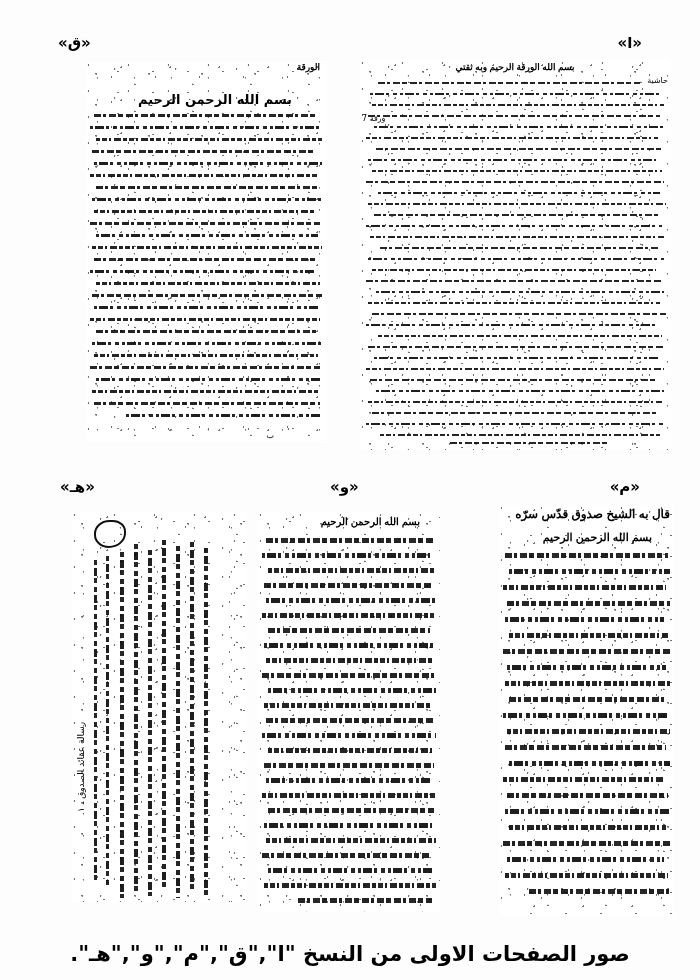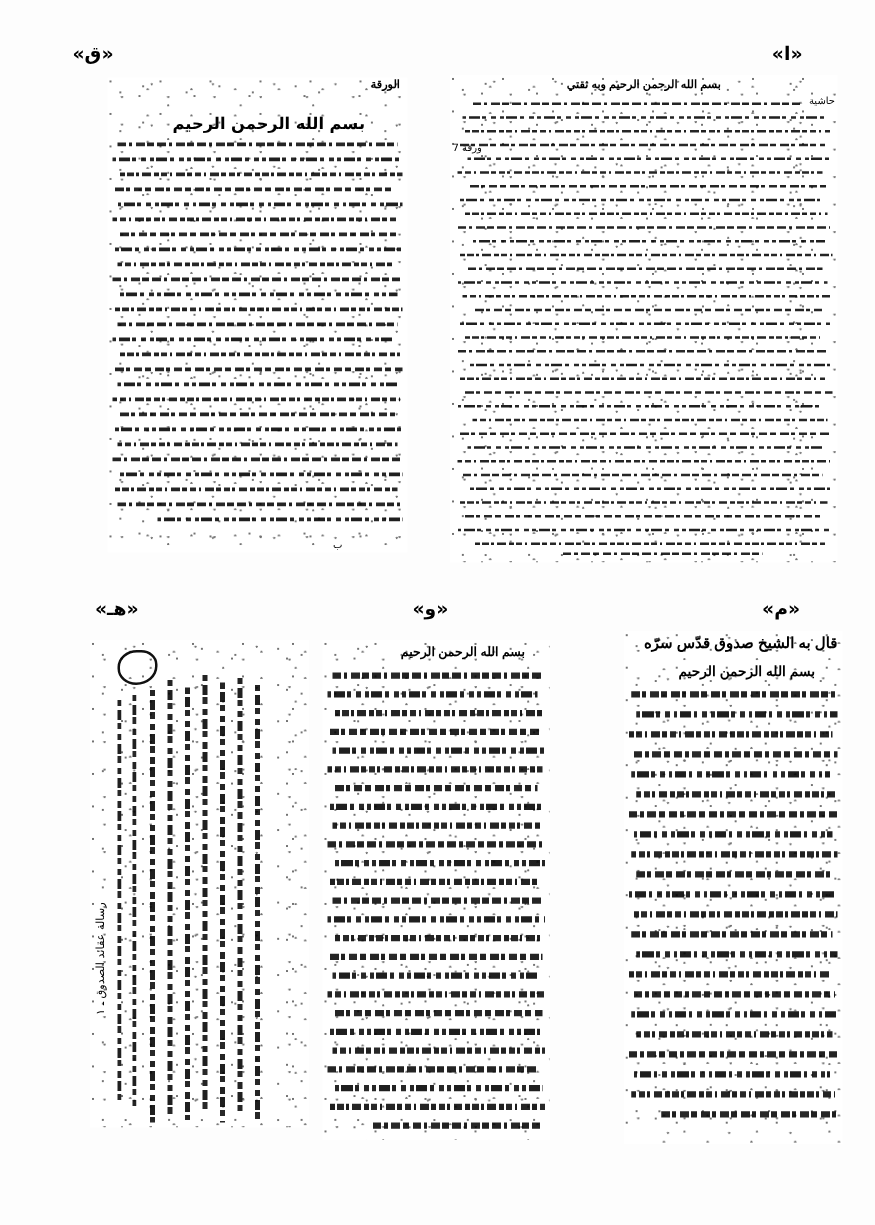--- a/index.html
+++ b/index.html
@@ -199,21 +199,21 @@
 <body>
 
 <div class="page">
 
   <div class="siglum" style="top:34px; right:58px;">«ا»</div>
 
   <div class="siglum" style="top:34px; left:58px;">«ق»</div>
 
   <div class="ms dense" style="top:60px; right:30px; width:310px; height:390px;">
 
-    <div class="ms-head" style="top:2px; left:50%; transform:translateX(-50%); font-size:9px; font-weight:bold;">بسم الله الرحمن الرحيم وبه ثقتي</div>
+    <div class="ms-head" style="top:2px; left:50%; transform:translateX(-50%); font-size:9px; font-weight:bold;">بسم الله الورقة الرحيم وبه ثقتي</div>
 
     <div class="margin-note" style="top:16px; right:2px;">حاشية</div>
 
     <div class="margin-note" style="top:54px; left:2px;">ورقة 7</div>
 
     <div class="ms-lines">
       <div class="ln d1" style="top:22px; left:18px; right:30px;"></div>
       <div class="ln d2" style="top:33px; left:10px; right:8px;"></div>
       <div class="ln" style="top:44px; left:12px; right:6px;"></div>
       <div class="ln d1" style="top:55px; left:8px; right:10px;"></div>
@@ -287,21 +287,21 @@
       <div class="speck"></div>
     </div>
 
     <div class="margin-note" style="bottom:2px; right:52px;">ب</div>
   </div>
 
   <div class="siglum" style="top:478px; right:60px;">«م»</div>
 
   <div class="siglum" style="top:478px; left:330px;">«و»</div>
 
-  <div class="siglum" style="top:478px; left:76px;">«هـ»</div>
+  <div class="siglum" style="top:478px; left:60px;">«هـ»</div>
 
   <div class="ms" style="top:505px; right:26px; width:175px; height:410px;">
 
     <div class="ms-head" style="top:2px; right:4px; font-size:12px; font-weight:bold;">قال به الشيخ صدوق قدّس سرّه</div>
 
     <div class="ms-head" style="top:26px; right:22px; font-size:11px; font-weight:bold;">بسم الله الرحمن الرحيم</div>
 
     <div class="ms-lines">
       <div class="ln d1" style="top:48px; left:6px; right:6px; height:5px;"></div>
       <div class="ln d2" style="top:64px; left:10px; right:4px; height:5px;"></div>
@@ -376,14 +376,15 @@
       <div class="ln d2" style="top:32px; bottom:8px; left:62px; width:4px;"></div>
       <div class="ln" style="top:40px; bottom:4px; left:48px; width:4px;"></div>
       <div class="ln d1" style="top:44px; bottom:14px; left:34px; width:3px;"></div>
       <div class="ln d2" style="top:48px; bottom:20px; left:22px; width:3px;"></div>
       <div class="speck"></div>
     </div>
 
     <div class="side-label" style="top:300px; left:4px;">رسالة عقائد الصدوق ـ ١</div>
   </div>
 
+  <div class="caption">صور  الصفحات الاولى من النسخ "ا","ق","م","و","هـ".</div>
 
 </div>
 
 </body></html>

